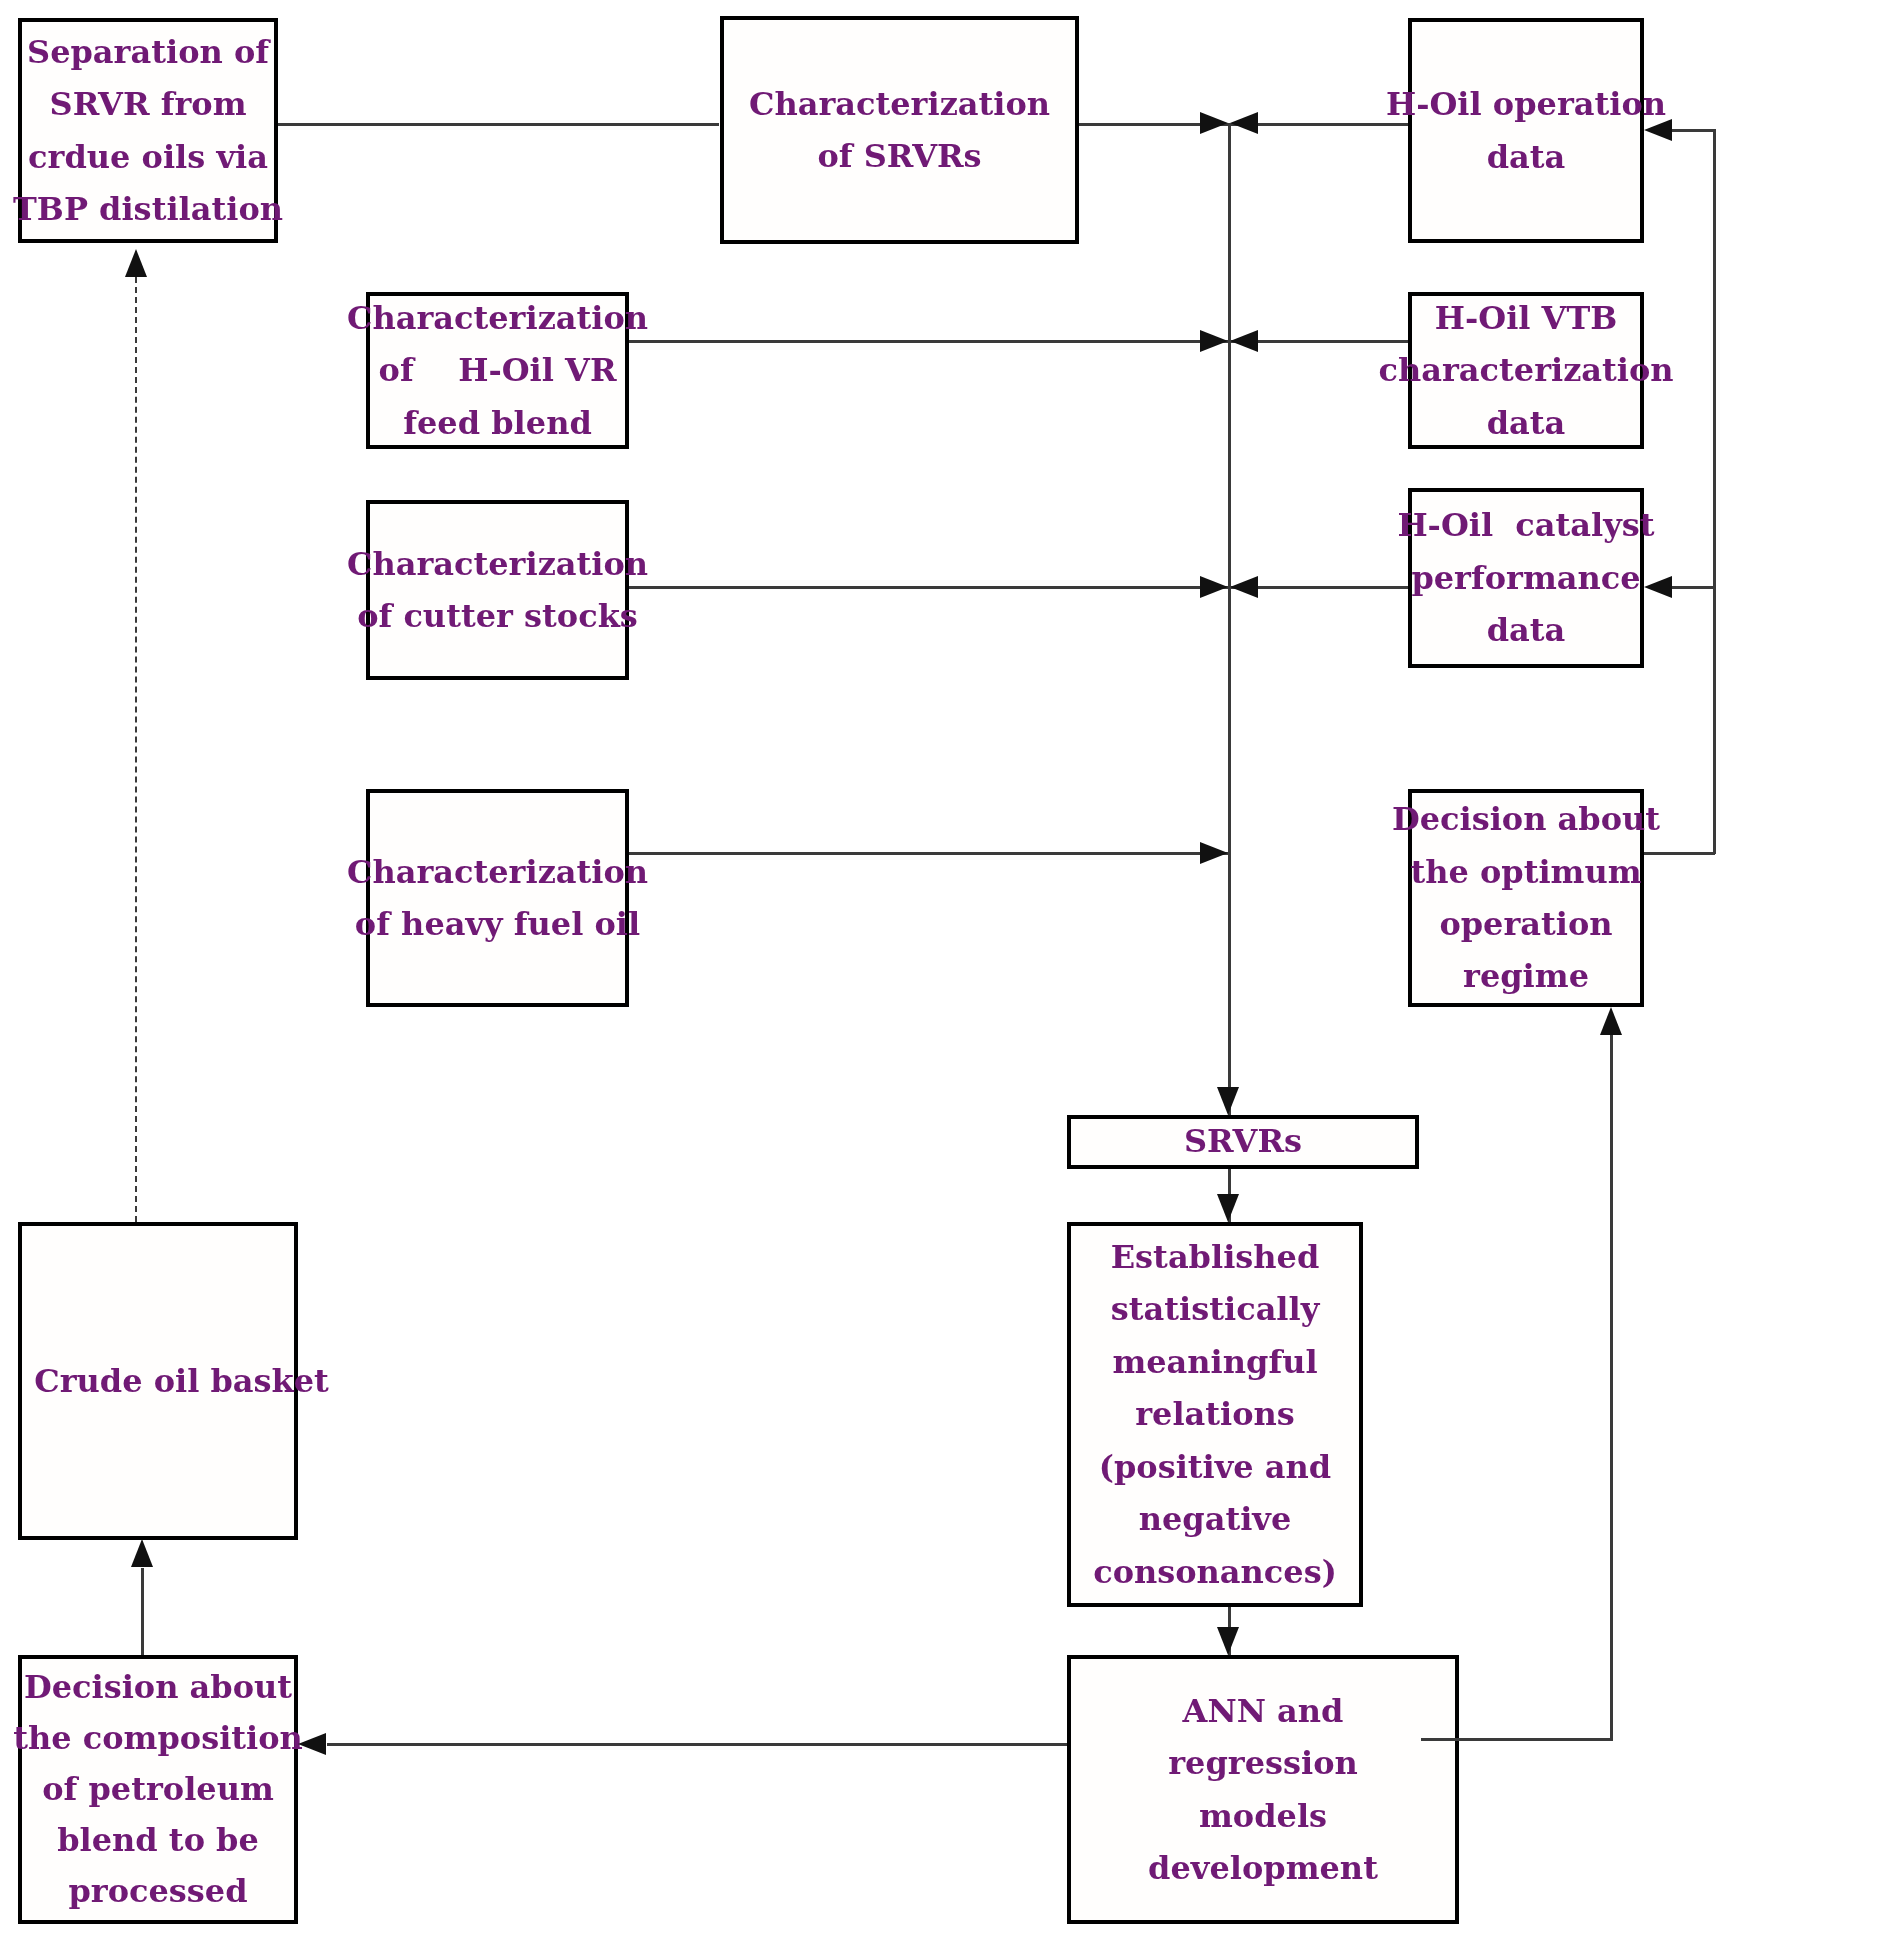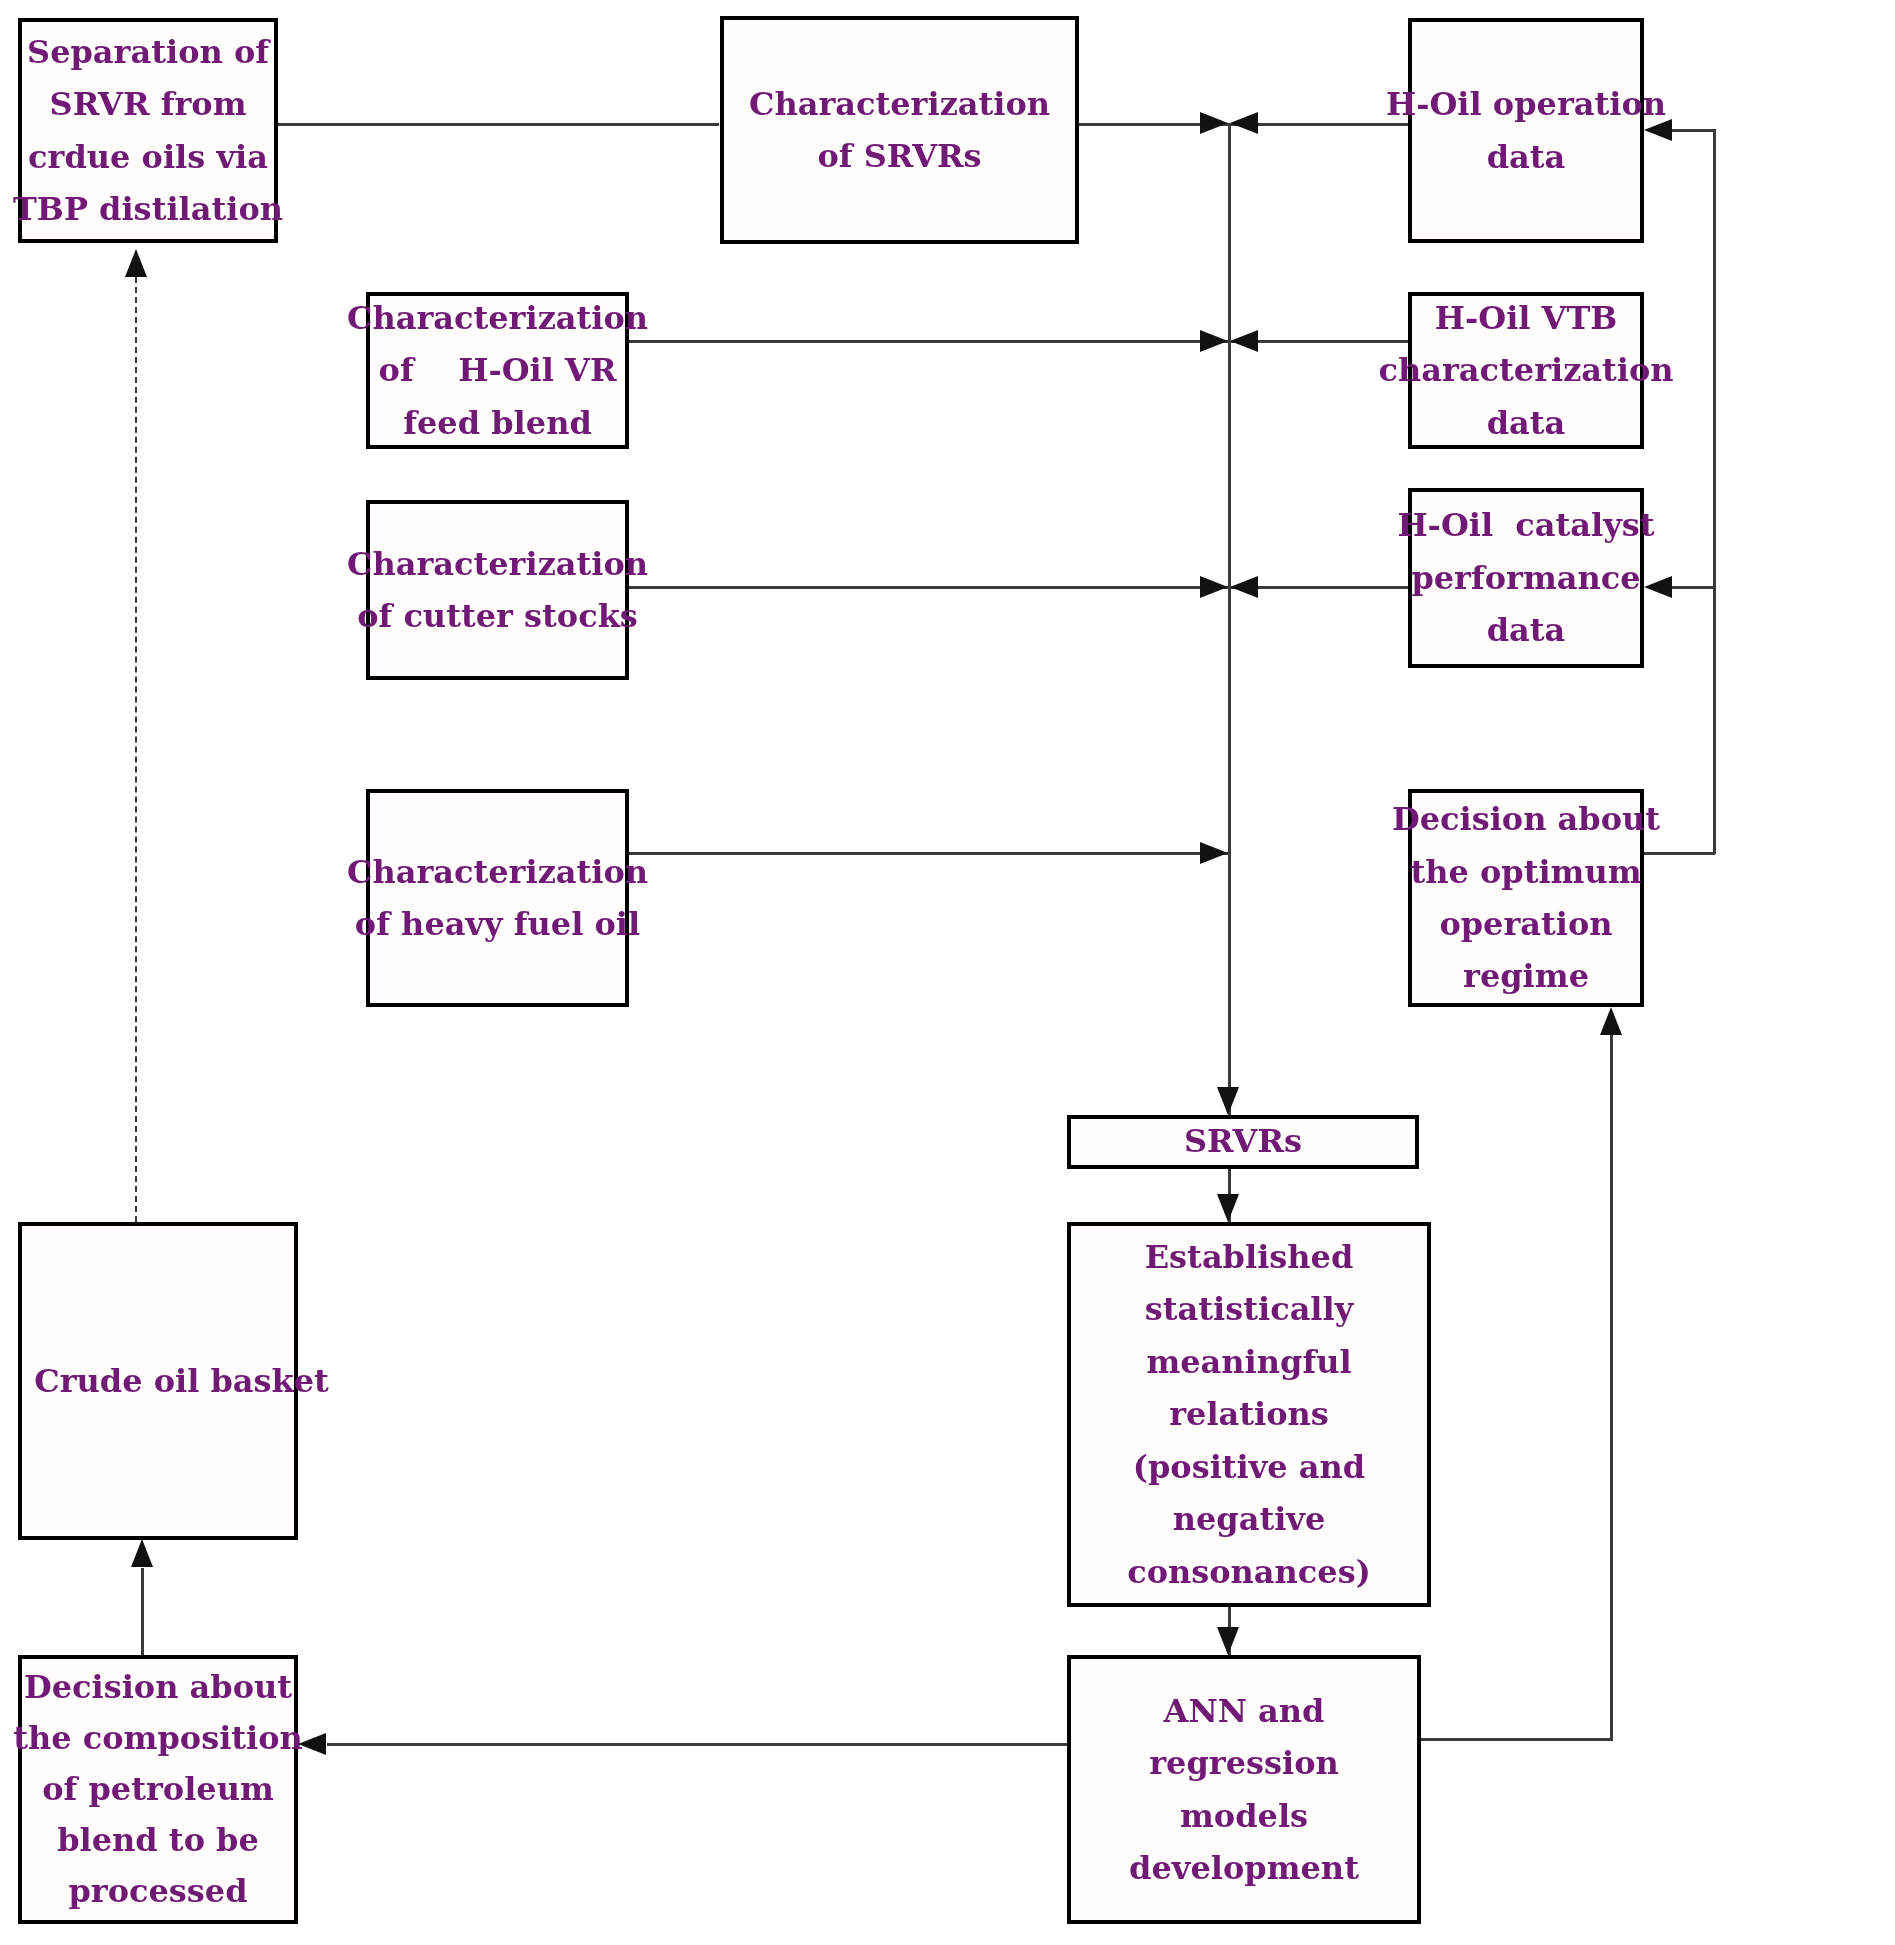--- a/index.html
+++ b/index.html
@@ -20,22 +20,22 @@
   #b-sep{left:18px;top:18px;width:260px;height:225px;}
   #b-char-srvrs{left:720px;top:16px;width:359px;height:228px;}
   #b-hoil-op{left:1408px;top:18px;width:236px;height:225px;}
   #b-char-vr{left:366px;top:292px;width:263px;height:157px;}
   #b-hoil-vtb{left:1408px;top:292px;width:236px;height:157px;}
   #b-char-cutter{left:366px;top:500px;width:263px;height:180px;}
   #b-hoil-cat{left:1408px;top:488px;width:236px;height:180px;}
   #b-char-heavy{left:366px;top:789px;width:263px;height:218px;}
   #b-dec-regime{left:1408px;top:789px;width:236px;height:218px;}
   #b-icra{left:1067px;top:1115px;width:352px;height:54px;line-height:1.1;}
-  #b-est{left:1067px;top:1222px;width:364px;height:385px;}
-  #b-ann{left:1067px;top:1655px;width:354px;height:269px;}
+  #b-est{left:1067px;top:1222px;width:296px;height:385px;}
+  #b-ann{left:1067px;top:1655px;width:392px;height:269px;}
   #b-crude{left:18px;top:1222px;width:280px;height:318px;padding-left:47px;}
   #b-dec-comp{left:18px;top:1655px;width:280px;height:269px;line-height:1.6;}
 </style>
 </head>
 <body>
 
 <div class="stage">
 
   <div class="box" id="b-sep">Separation of
 SRVR from

